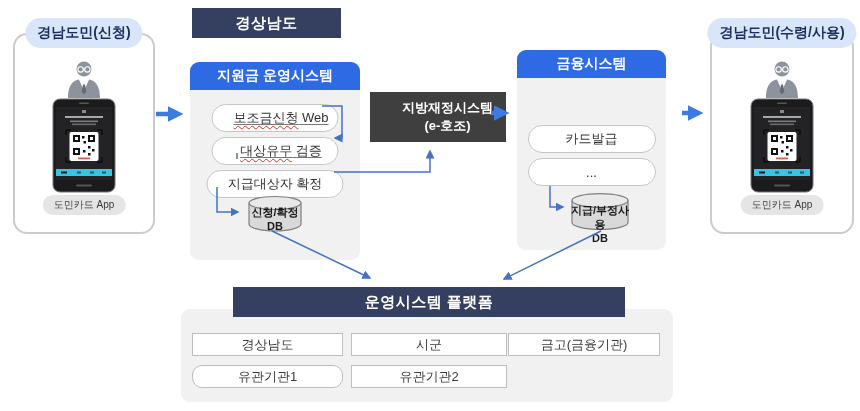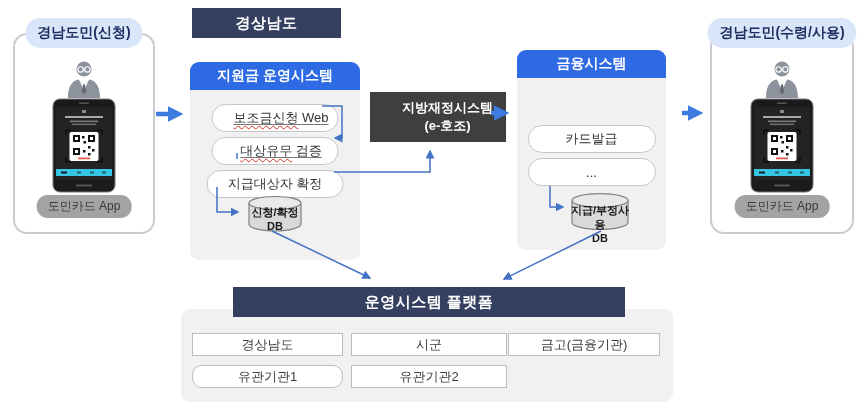--- a/index.html
+++ b/index.html
@@ -14,21 +14,21 @@
   }
   .side-title {
     position:absolute; top:-17px; left:50%; transform:translateX(-50%);
     background:#D9E6F9; color:#1B2C5E; font-weight:bold; font-size:14px;
     padding:6px 12px; border-radius:17px; white-space:nowrap; z-index:2;
   }
   .person-wrap { position:absolute; top:25px; left:50%; transform:translateX(-50%); }
   .phone-wrap  { position:absolute; top:63px; left:50%; transform:translateX(-50%); }
   .app-pill {
     position:absolute; top:160px; left:50%; transform:translateX(-50%);
-    background:#a3a3a3; color:#3A3A3A; font-size:12px;
+    background:#e5e5e5; color:#3A3A3A; font-size:10px;
     padding:3px 11px; border-radius:11px; white-space:nowrap;
   }
   
   .navy-header {
     position:absolute; background:#353F60; color:#fff; font-weight:bold;
     font-size:15px; display:flex; align-items:center; justify-content:center;
     letter-spacing:0.5px; z-index:2;
   }
   
   .sys-panel { position:absolute; background:#F1F1F1; border-radius:9px; z-index:1; }

